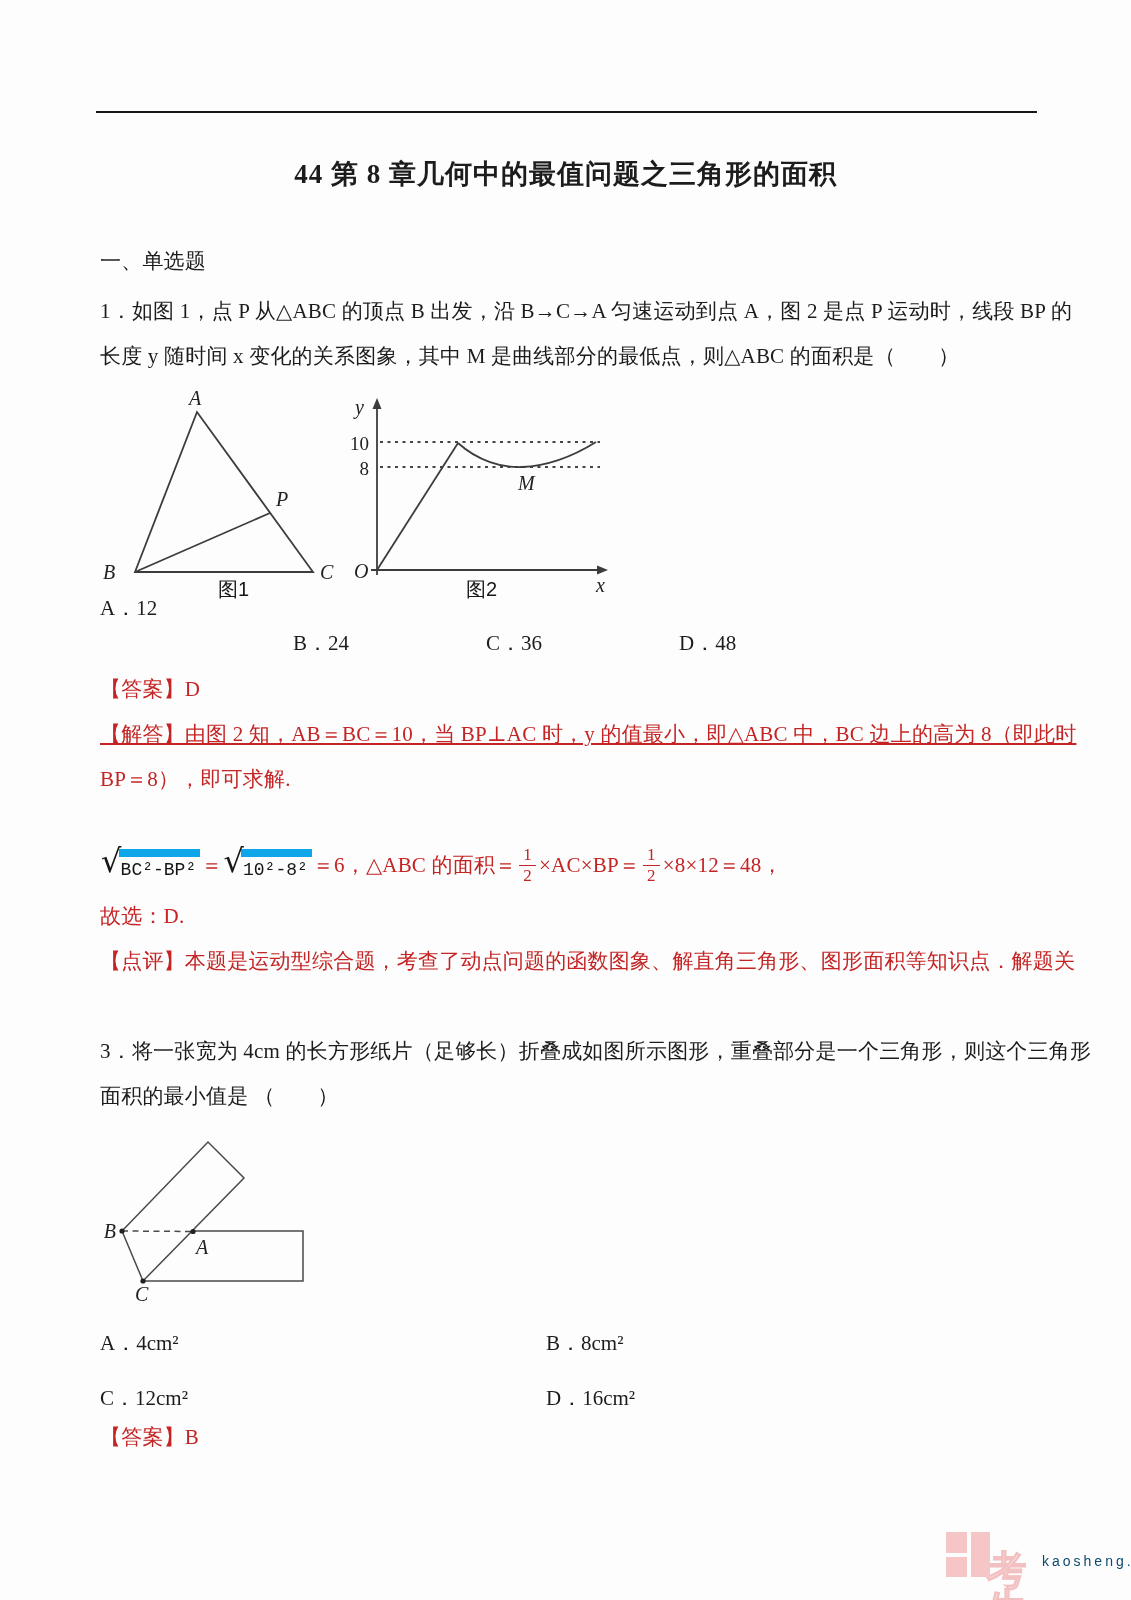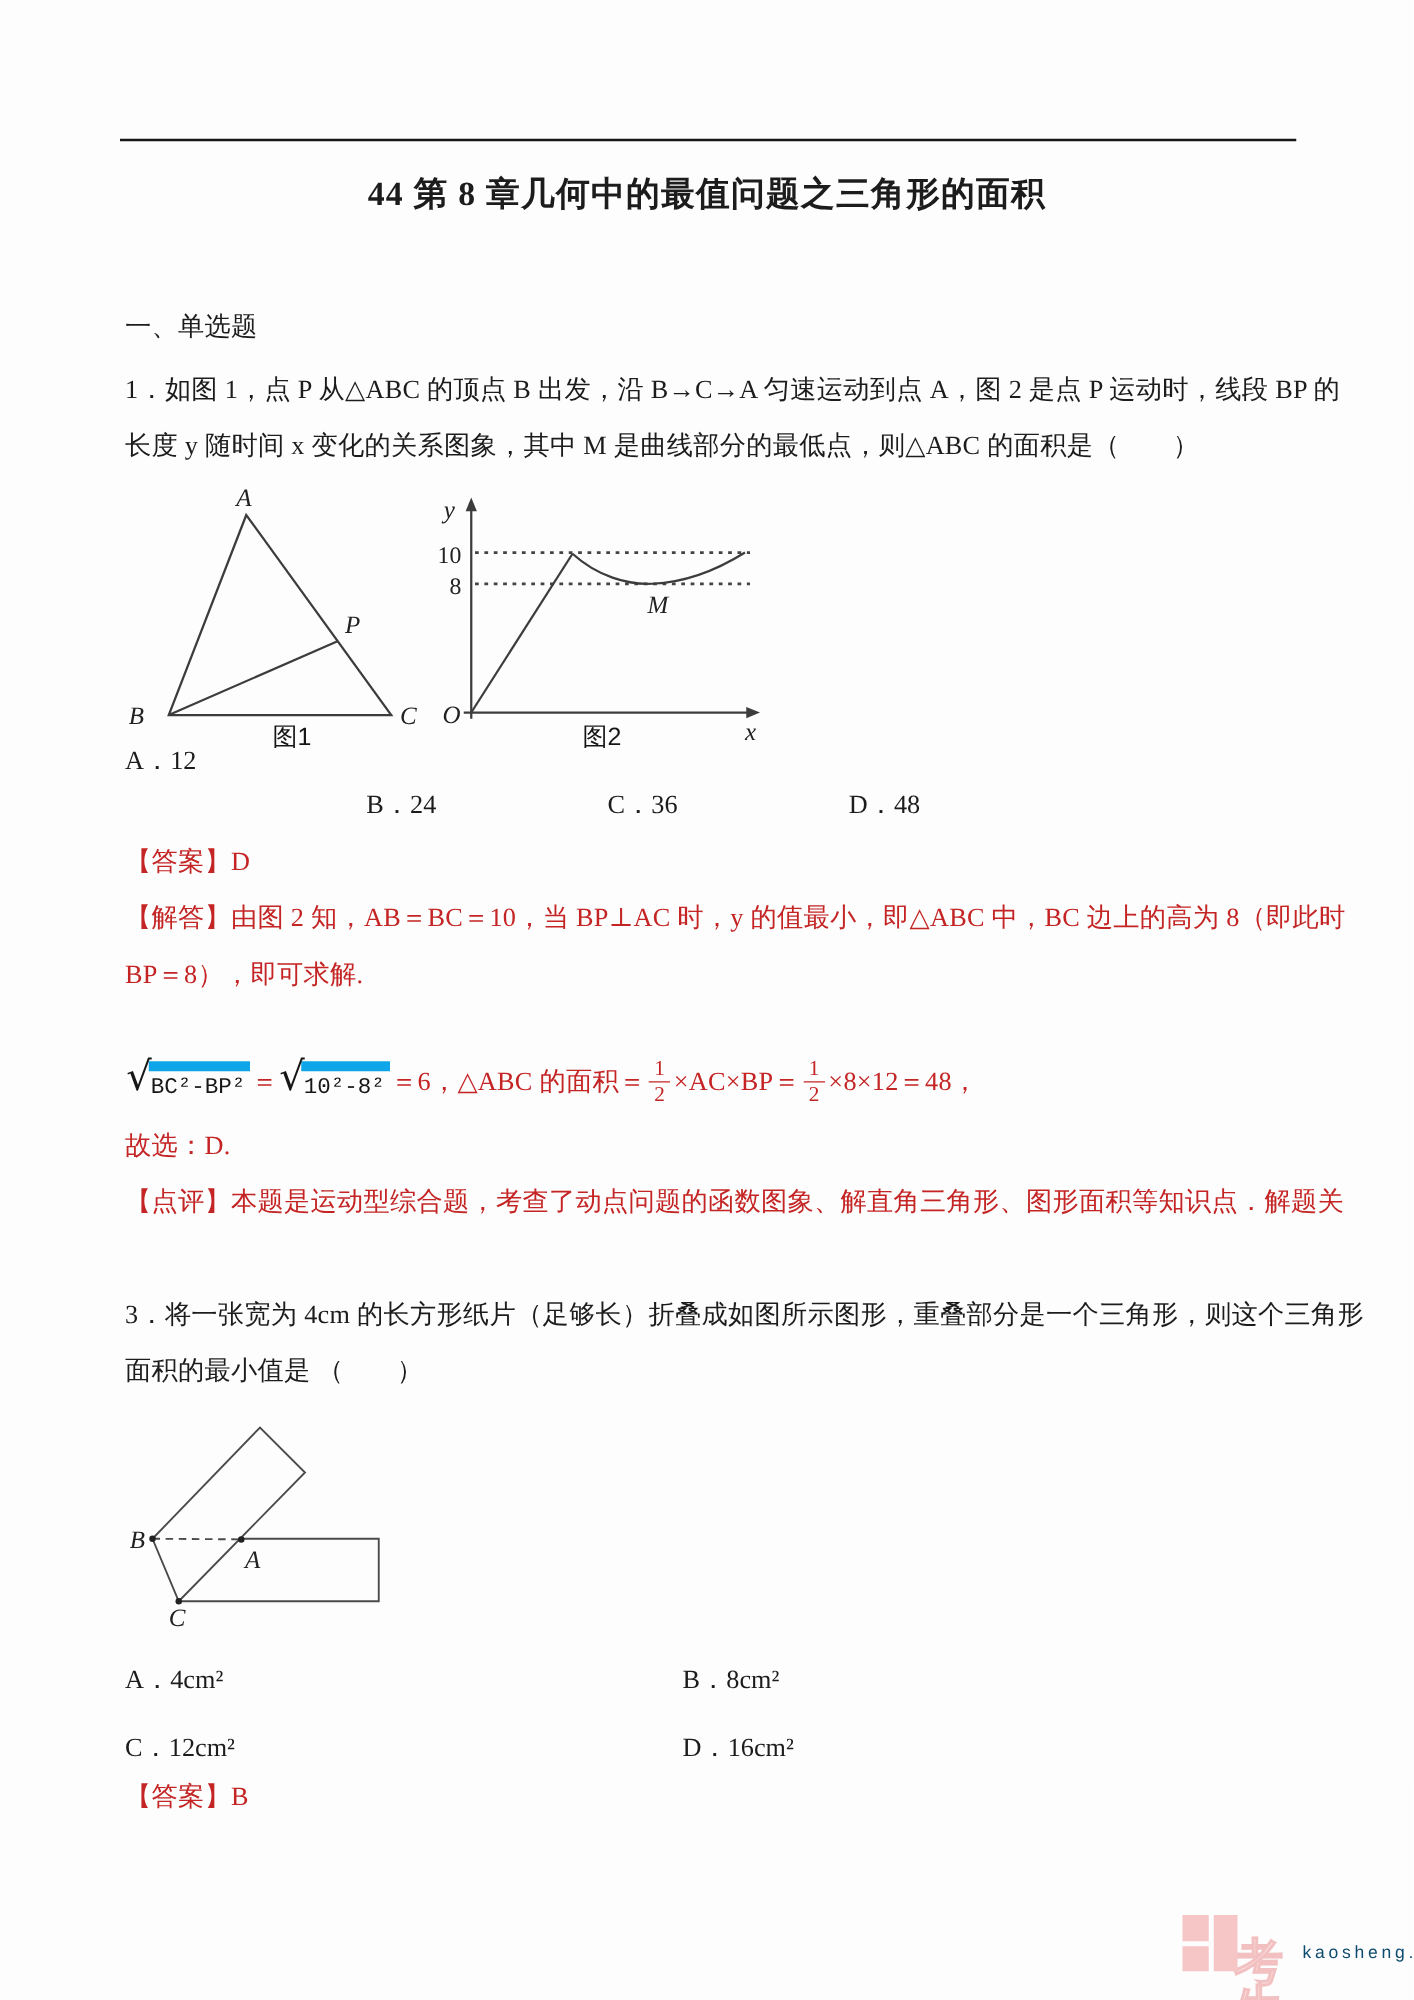--- a/index.html
+++ b/index.html
@@ -11,21 +11,21 @@
   .page{
     position:relative;
     width:1131px;height:1600px;
     background:#fdfdfd;
     overflow:hidden;
     font-family:"Liberation Serif","DejaVu Serif",serif;
     color:var(--ink);
   }
   .rule{position:absolute;left:96px;top:111px;width:941px;height:2px;background:#161616;}
   .doc-title{
-    position:absolute;left:0;top:137px;width:1131px;
+    position:absolute;left:0;top:156px;width:1131px;
     text-align:center;font-size:27px;font-weight:700;letter-spacing:1px;
   }
   .line{
     position:absolute;left:100px;
     font-size:21px;line-height:24px;white-space:nowrap;letter-spacing:0.2px;
   }
   .red{color:var(--red);}
   .opt{position:absolute;font-size:21px;white-space:nowrap;}
   
   .formula-line{
@@ -128,21 +128,21 @@
 
   <span class="opt" style="left:100px;top:594px;">A．12</span>
   <span class="opt" style="left:293px;top:629px;">B．24</span>
   <span class="opt" style="left:486px;top:629px;">C．36</span>
   <span class="opt" style="left:679px;top:629px;">D．48</span>
 
   <div class="line red" style="top:677px;">
     <span>【答案】</span><span>D</span>
   </div>
 
-  <div class="line red" style="top:722px;">【解答】由图 2 知，AB＝BC＝10，当 BP⊥AC 时，y 的值最小，即△ABC 中，BC 边上的高为 8（即此时</div>
+  <div class="line red" style="top:722px;text-decoration:underline;">【解答】由图 2 知，AB＝BC＝10，当 BP⊥AC 时，y 的值最小，即△ABC 中，BC 边上的高为 8（即此时</div>
   <div class="line red" style="top:767px;">BP＝8），即可求解.</div>
 
 
   <div class="formula-line">
     <span class="sqrt">
         <span class="rad-sign">√</span>
         <span class="rad-body">BC²-BP²</span>
       </span>
     <span class="red">＝</span>
     <span class="sqrt">

